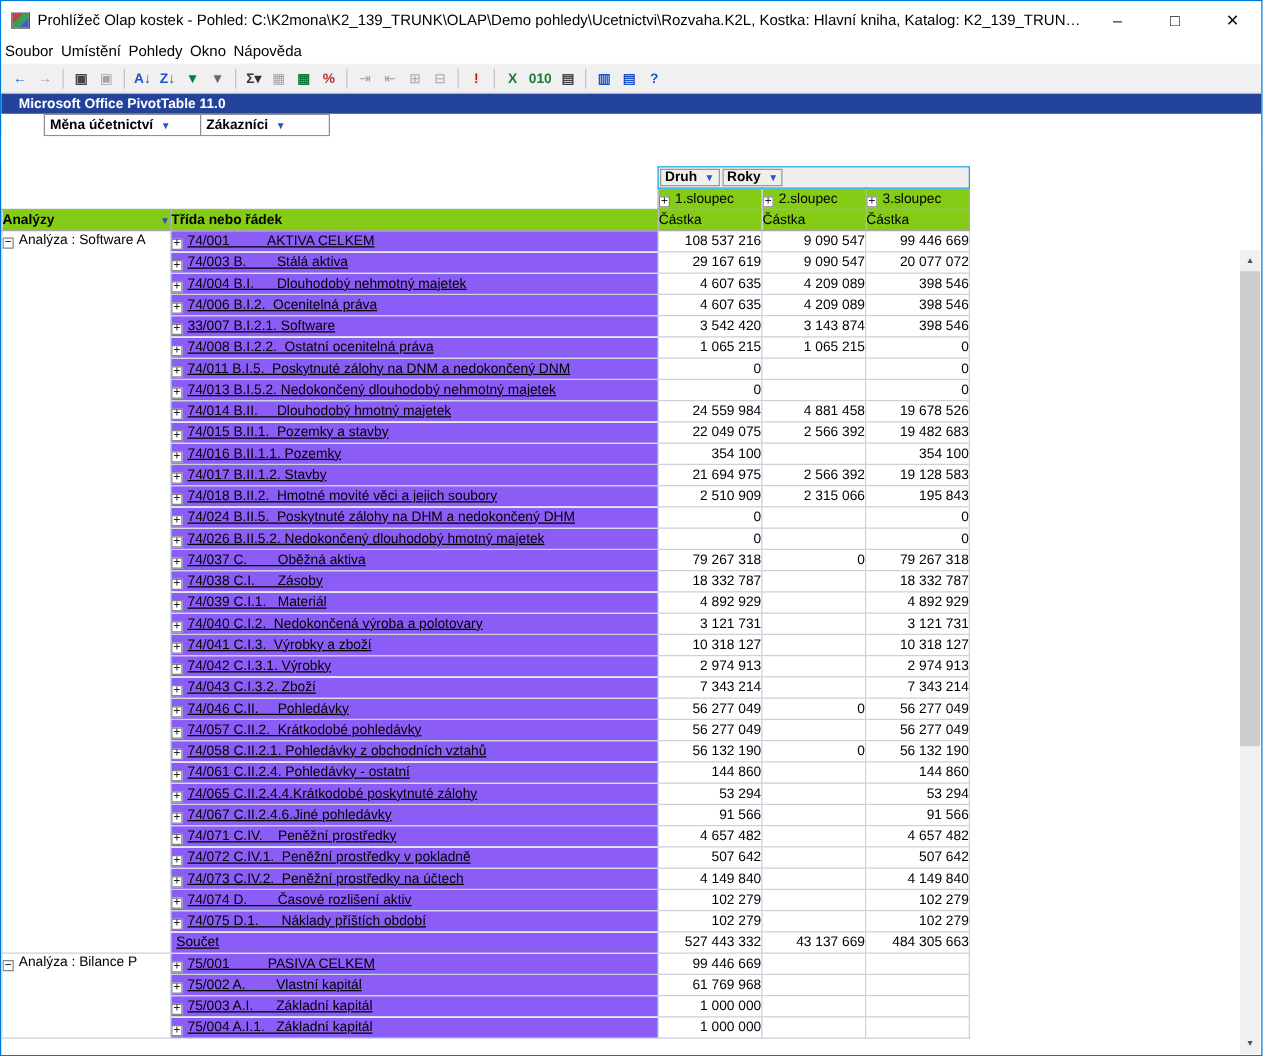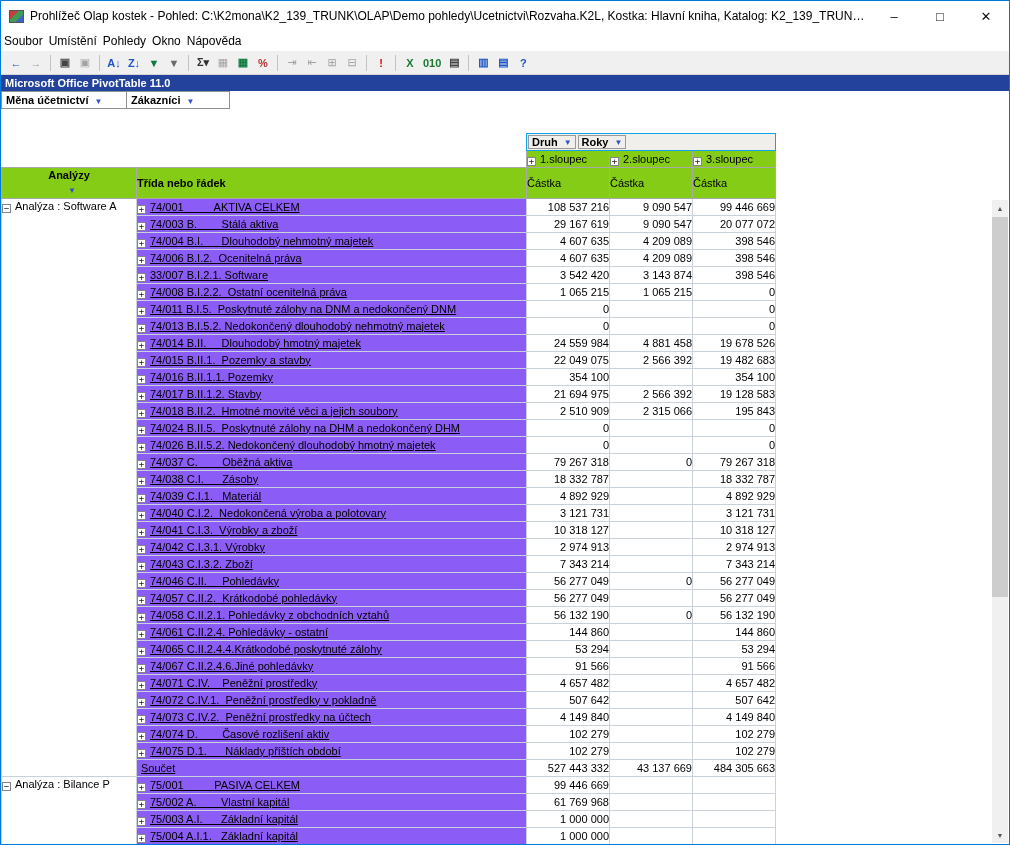--- a/index.html
+++ b/index.html
@@ -24,40 +24,40 @@
   
   .toolbar { height:24px; background:#f0f0f0; border-bottom:1px solid #d6d6d6;
              display:flex; align-items:center; padding-left:5px; }
   .tb-btn { min-width:18px; height:18px; padding:0 2px; margin:0 1px; display:inline-flex;
             align-items:center; justify-content:center; font-size:11px; font-weight:bold; color:#333; }
   .tb-btn.disabled { color:#a3a3a3; font-weight:normal; }
   .tb-sep { width:1px; height:16px; background:#c4c4c4; margin:0 4px; }
 
   
   .banner { height:16px; background:#23429b; color:#fff; font-weight:bold; font-size:11px;
-            line-height:16px; padding-left:4px; }
-
-  
-  table.filters { border-collapse:collapse; table-layout:fixed; font-size:11px; }
+            line-height:16px; padding-left:14px; }
+
+  
+  table.filters { border-collapse:collapse; table-layout:fixed; font-size:11px;margin-left:34px; }
   table.filters td { border:1px solid #8f8f8f; height:17px; padding:0 4px; white-space:nowrap;
                      overflow:hidden; background:#fff; }
   td.f-label { font-weight:bold; }
   .arr { color:#2f51c8; font-size:8px; margin-left:6px; }
 
   .gap { height:24px; background:#fff; }
 
   
   table.pivot { border-collapse:collapse; table-layout:fixed; width:774px; font-size:11px; }
   table.pivot td { height:17px; padding:0; overflow:hidden; line-height:15px; }
   td.blank { border:none; background:#fff; }
   td.h { background:#84cc16; border:1px solid #a9a9a9; text-align:left; padding:0 3px;
          white-space:nowrap; }
   td.h.hb { font-weight:bold; }
   td.band { background:#f0efeb; border:1px solid #0ea5e9; padding:0 1px; }
-  .fb { display:flex; justify-content:space-between; align-items:center;flex-direction:column; }
+  .fb { display:flex; justify-content:space-between; align-items:center; }
   .field-btn { display:inline-flex; align-items:center; height:14px; border:1px solid #9a9a9a;
                background:#f0efeb; font-weight:bold; padding:0 3px; margin:0 1px; }
   td.gc { border:1px solid #c9d1dd; background:#fff; vertical-align:top; padding:1px 2px;
           white-space:nowrap; }
   td.rl { border:1px solid #c9d1dd; background:#8b5cf6; padding:0 2px; white-space:pre;text-decoration:underline; }
   td.rl.total { padding-left:4px; }
   td.v  { border:1px solid #c9d1dd; background:#fff; text-align:right; padding:0 5px 0 2px;
           white-space:nowrap; }
   .xbox { display:inline-block; width:9px; height:9px; border:1px solid #858585; background:#fff;
           font-size:9px; line-height:7px; text-align:center; margin-right:4px;

